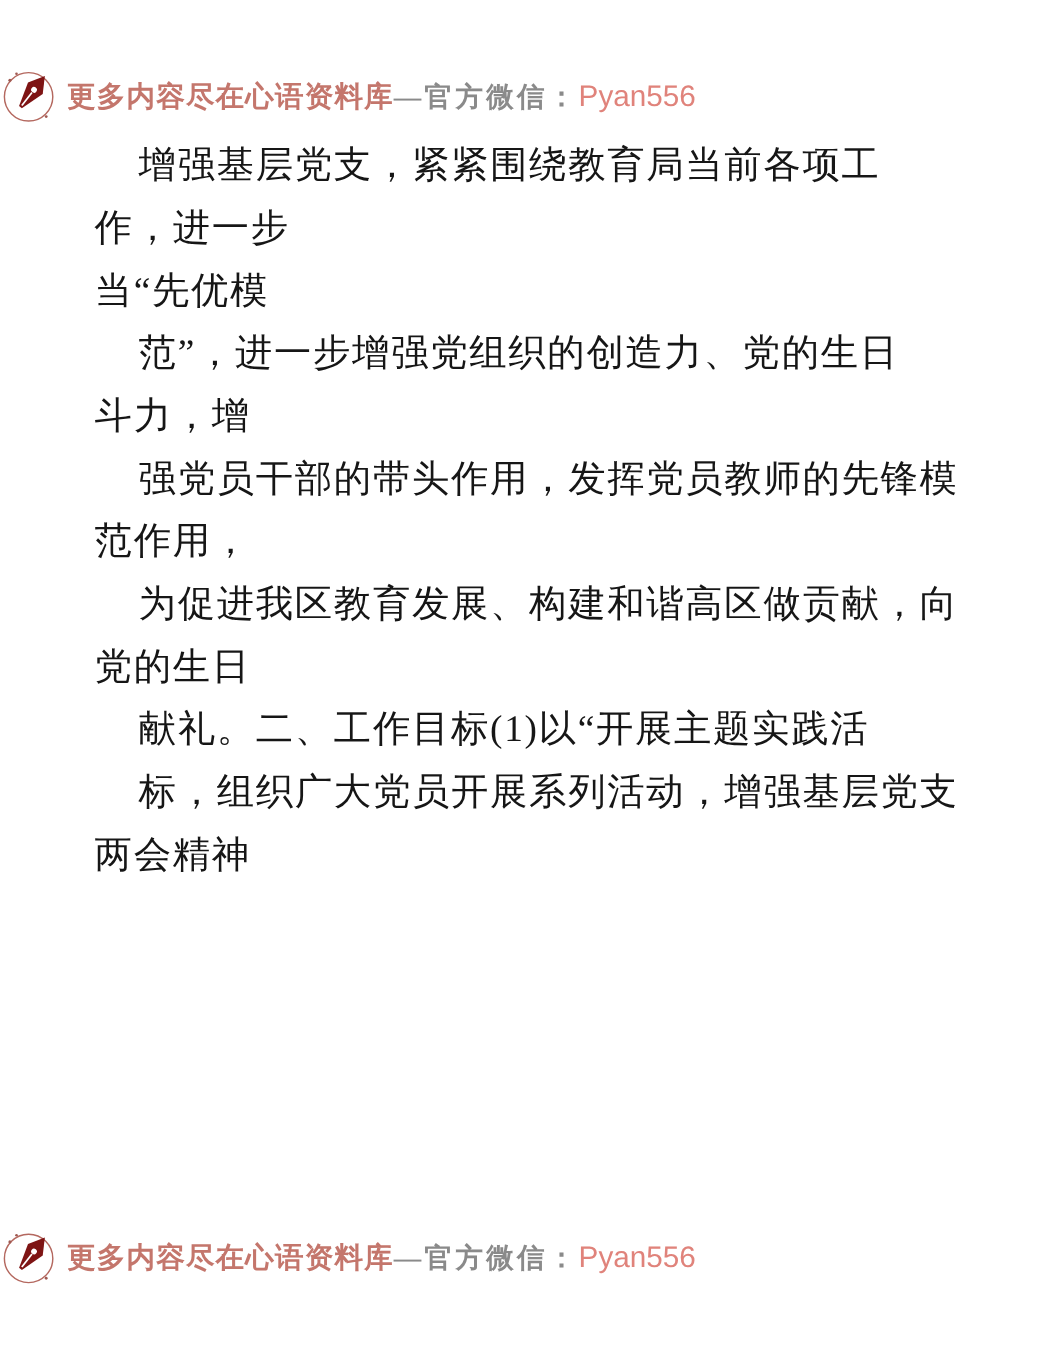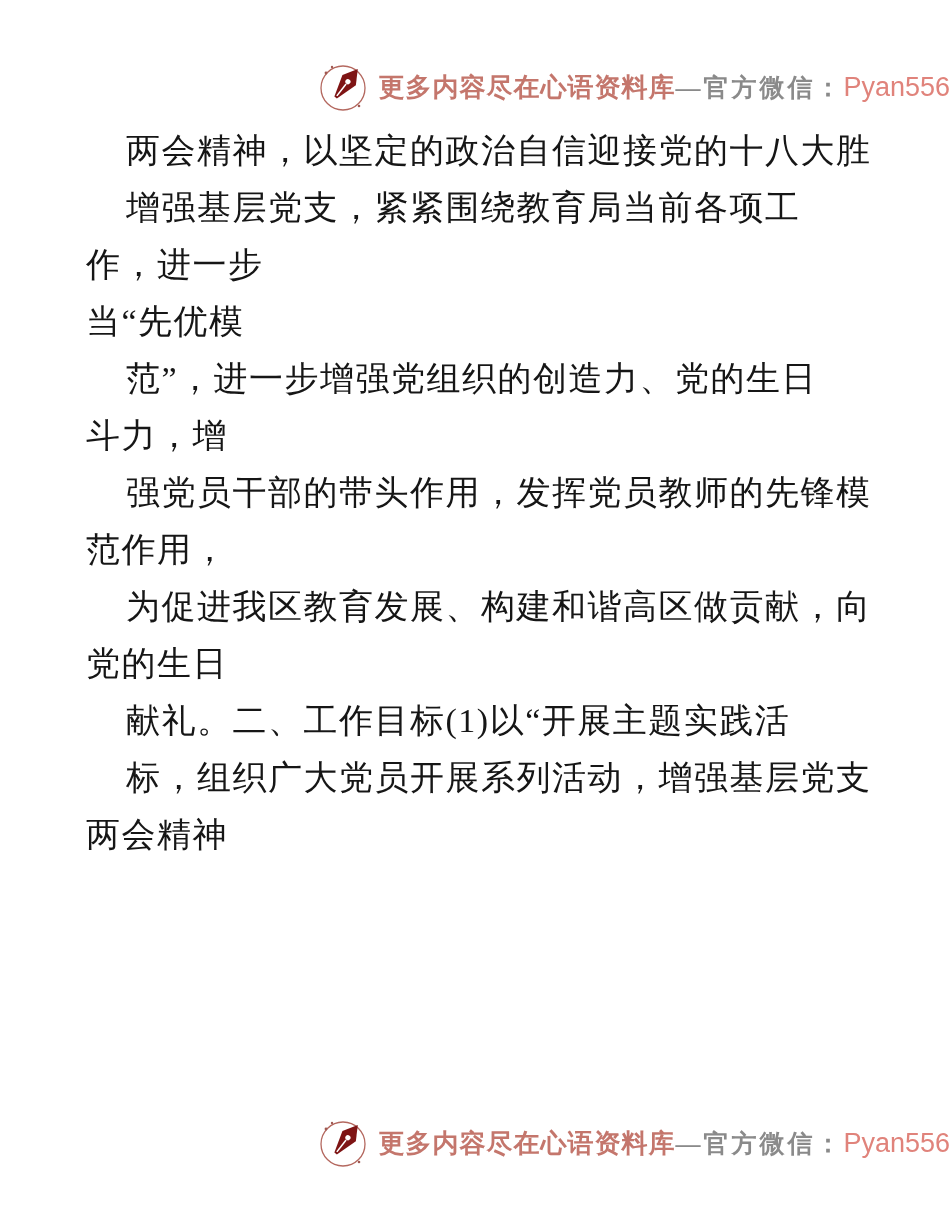--- a/index.html
+++ b/index.html
@@ -10,21 +10,21 @@
     background: #ffffff;
     overflow: hidden;
     font-family: "Liberation Serif", "DejaVu Serif", serif;
   }
   .watermark {
     position: absolute;
     left: 0;
     right: 0;
     display: flex;
     align-items: center;
-    justify-content: flex-end;
+    justify-content: flex-start;
     gap: 9px;
   }
   .watermark.header { top: 60px; }
   .watermark.footer { top: 1116px; }
   .logo { width: 52px; height: 54px; flex: 0 0 auto; display: inline-block; }
   .wm-text { white-space: nowrap; }
   .wm-red {
     color: #c4766c;
     font-size: 26px;
     letter-spacing: 1px;
@@ -76,21 +76,20 @@
         <circle cx="15" cy="7" r="1.2" fill="#a05a52"></circle>
         <circle cx="42" cy="46" r="1.3" fill="#a05a52"></circle>
       </svg>
     </span>
     <span class="wm-text">
       <span class="wm-red">更多内容尽在心语资料库</span><span class="wm-gray">—官方微信：</span><span class="wm-id">Pyan556</span>
     </span>
   </div>
 
   <div class="doc-body" id="doc-body">
-      <div class="doc-line indent">两会精神，以坚定的政治自信迎接党的十八大胜</div>
       <div class="doc-line indent">增强基层党支，紧紧围绕教育局当前各项工</div>
       <div class="doc-line">作，进一步</div>
       <div class="doc-line">当“先优模</div>
       <div class="doc-line indent">范”，进一步增强党组织的创造力、党的生日</div>
       <div class="doc-line">斗力，增</div>
       <div class="doc-line indent">强党员干部的带头作用，发挥党员教师的先锋模</div>
       <div class="doc-line">范作用，</div>
       <div class="doc-line indent">为促进我区教育发展、构建和谐高区做贡献，向</div>
       <div class="doc-line">党的生日</div>
       <div class="doc-line indent">献礼。二、工作目标(1)以“开展主题实践活</div>

